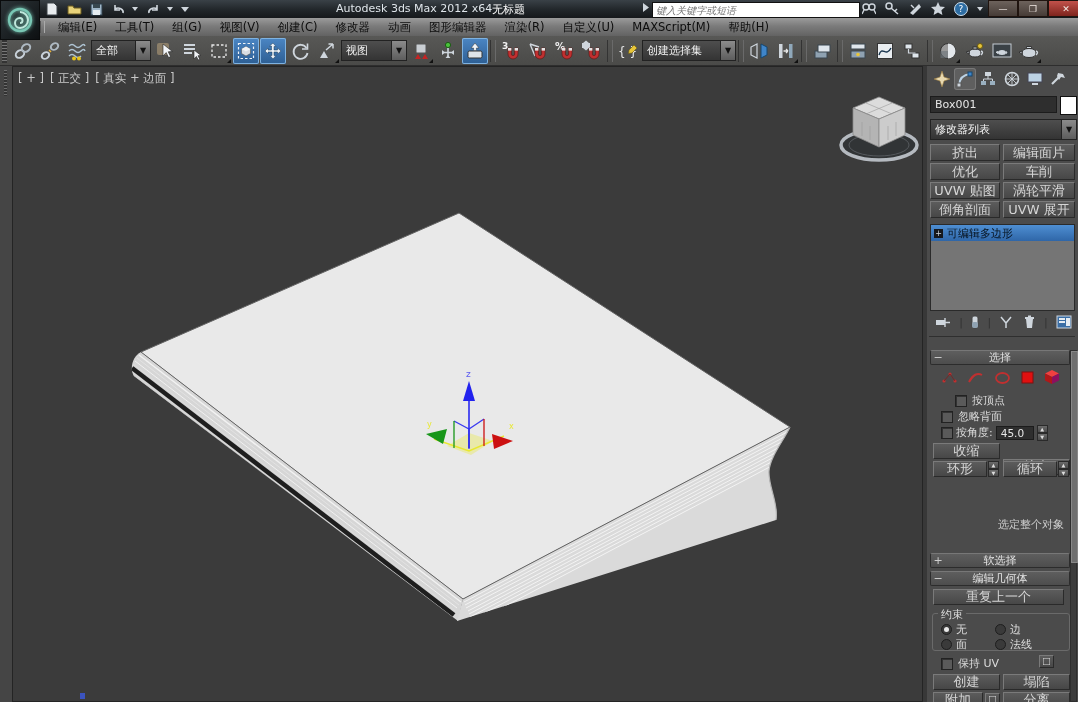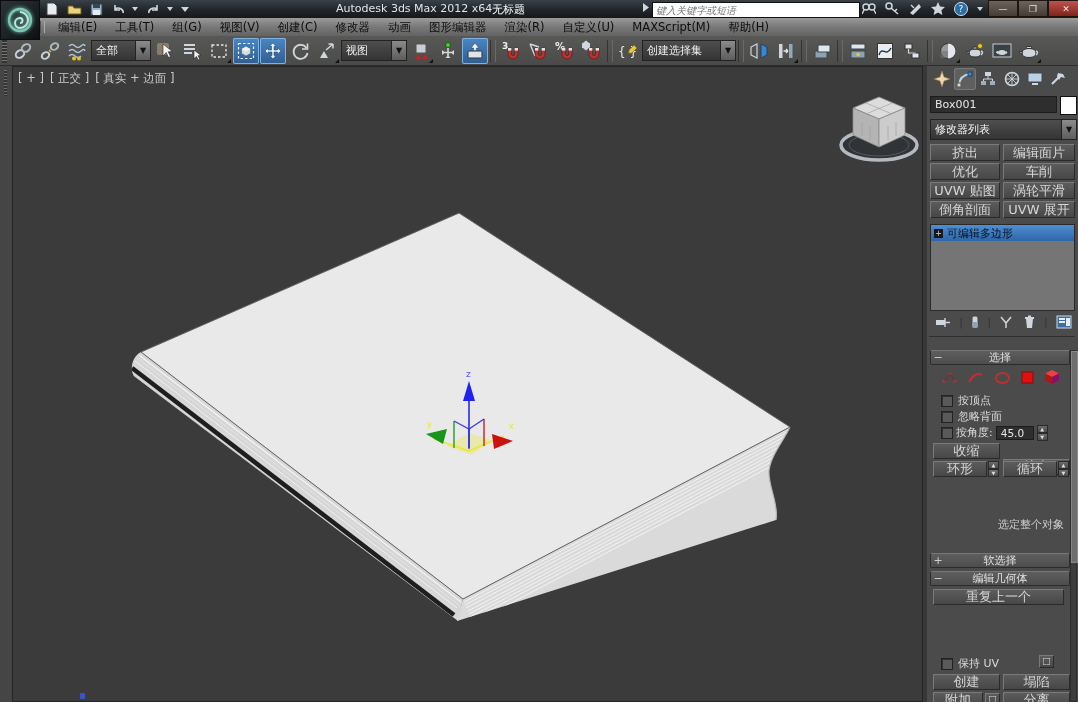--- a/index.html
+++ b/index.html
@@ -645,21 +645,21 @@
           </span>
         <span>
             <svg width="17" height="16">
               <polygon points="8,1 15,4.5 8,8 1,4.5" fill="#f04040"></polygon>
               <polygon points="1,4.5 8,8 8,15 1,11.5" fill="#b01818"></polygon>
               <polygon points="15,4.5 8,8 8,15 15,11.5" fill="#8c1060"></polygon>
             </svg>
           </span>
       </div>
 
-      <div class="abs row" style="left:14px;top:327px;">
+      <div class="abs row" style="left:28px;top:327px;">
         <span class="chk"></span>
         <span class="lbl">按顶点</span>
       </div>
       <div class="abs row" style="left:14px;top:343px;">
         <span class="chk"></span>
         <span class="lbl">忽略背面</span>
       </div>
       <div class="abs row" style="left:14px;top:359px;gap:3px;">
         <span class="chk"></span>
         <span class="lbl">按角度:</span>
@@ -692,20 +692,39 @@
         <span class="pm">+</span>
         <span class="rtitle">软选择</span>
       </div>
 
       <div class="abs rollout" style="left:3px;top:505px;width:140px;height:15px;">
         <span class="pm">−</span>
         <span class="rtitle">编辑几何体</span>
       </div>
       <div class="abs pbtn" style="left:6px;top:523px;width:131px;height:16px;">重复上一个</div>
 
+      <div class="abs group" style="left:5px;top:547px;width:138px;height:38px;">
+        <span class="gtitle">约束</span>
+        <div class="row" style="position:absolute;left:8px;top:8px;gap:4px;">
+          <span class="radio sel"></span>
+          <span class="lbl">无</span>
+        </div>
+        <div class="row" style="position:absolute;left:62px;top:8px;gap:4px;">
+          <span class="radio"></span>
+          <span class="lbl">边</span>
+        </div>
+        <div class="row" style="position:absolute;left:8px;top:23px;gap:4px;">
+          <span class="radio"></span>
+          <span class="lbl">面</span>
+        </div>
+        <div class="row" style="position:absolute;left:62px;top:23px;gap:4px;">
+          <span class="radio"></span>
+          <span class="lbl">法线</span>
+        </div>
+      </div>
 
       <div class="abs row" style="left:14px;top:590px;">
         <span class="chk"></span>
         <span class="lbl">保持 UV</span>
       </div>
       <div class="abs pbtn" style="left:112px;top:589px;width:15px;height:13px;">
         <svg width="7" height="7">
             <rect x="0" y="0" width="7" height="7" fill="none" stroke="#ddd"></rect>
           </svg>
         </div>

